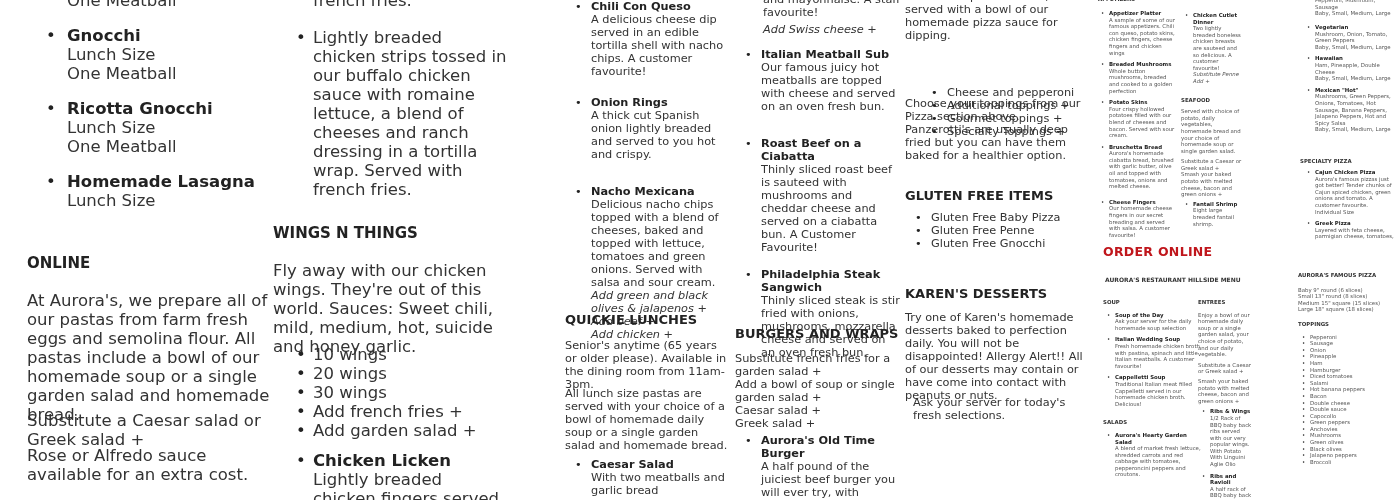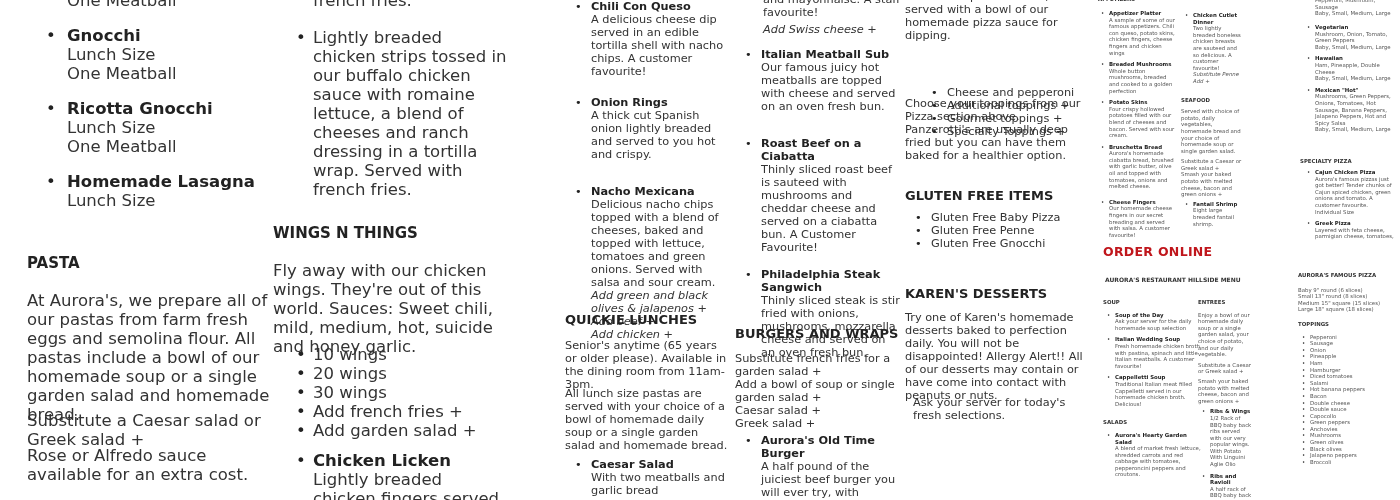--- a/index.html
+++ b/index.html
@@ -57,21 +57,21 @@
     <li style="margin-bottom:16px;">
       <span class="name">Ricotta Gnocchi</span>
       <span class="line">Lunch Size</span>
       <span class="line">One Meatball</span>
     </li>
     <li>
       <span class="name">Homemade Lasagna</span>
       <span class="line">Lunch Size</span>
     </li>
   </ul>
-  <div class="h" style="position:absolute; left:27px; top:254px;">PASTA</div>
+  <div class="h" style="position:absolute; left:27px; top:254px;">ONLINE</div>
   <div style="position:absolute; left:27px; top:291px; width:243px;">At Aurora's, we prepare all of our pastas from farm fresh eggs and semolina flour. All pastas include a bowl of our homemade soup or a single garden salad and homemade bread.</div>
   <div style="position:absolute; left:27px; top:411px; width:243px;">Substitute a Caesar salad or Greek salad +</div>
   <div style="position:absolute; left:27px; top:446px; width:243px;">Rose or Alfredo sauce available for an extra cost.</div>
 </div>
 
 <div class="panel" id="p2">
   <div style="position:absolute; left:43px; top:-9px;">french fries.</div>
   <ul style="position:absolute; top:28px; left:0; width:240px;">
     <li>
       <span class="line">Lightly breaded chicken strips tossed in our buffalo chicken sauce with romaine lettuce, a blend of cheeses and ranch dressing in a tortilla wrap. Served with french fries.</span>

